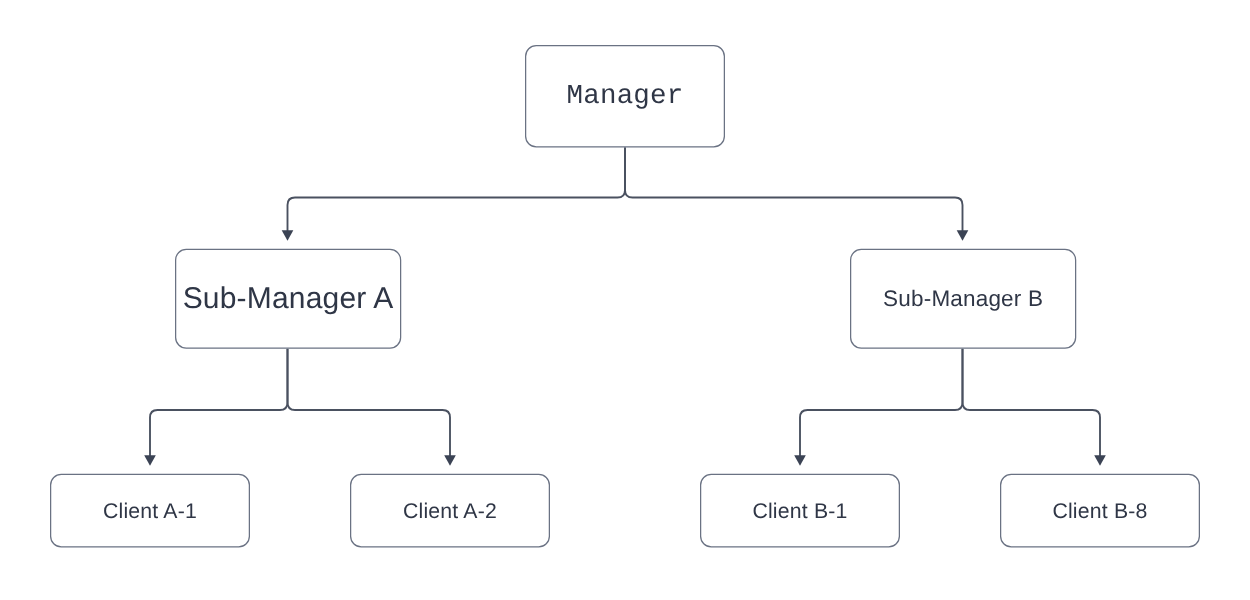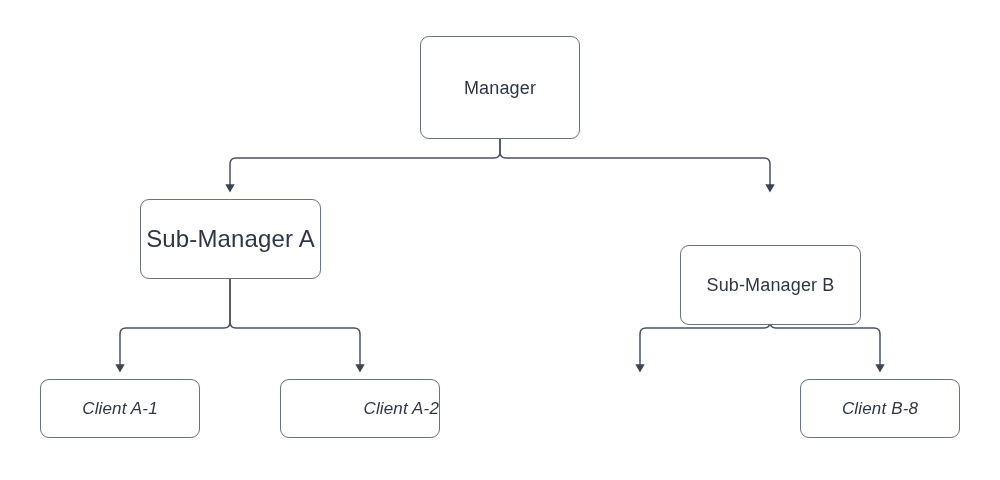--- a/index.html
+++ b/index.html
@@ -40,47 +40,46 @@
     white-space: nowrap;
   }
   .node-label {
     color: #2f3646;
     line-height: 1;
   }
   .node.level-root {
     left: 420px;
     top: 36px;
     width: 160px;
-    height: 103px;
-    font-size: 18px;
+    height: 82px;
+    font-size: 22px;
+    font-family: Liberation Mono, monospace;
   }
   .node.level-mid-a {
     left: 140px;
     top: 199px;
     width: 181px;
     height: 80px;
     font-size: 24px;
   }
   .node.level-mid-b {
     left: 680px;
     top: 199px;
     width: 181px;
     height: 80px;
     font-size: 18px;
-    margin-top: 46px;
   }
   .node.level-leaf {
     top: 379px;
     width: 160px;
     height: 59px;
     font-size: 17px;
-    font-style: italic;
   }
   .node.leaf-a1 { left: 40px; }
-  .node.leaf-a2 { left: 280px; justify-content: flex-end; }
+  .node.leaf-a2 { left: 280px; }
   .node.leaf-b1 { left: 560px; }
   .node.leaf-b2 { left: 800px; }
 </style>
 </head>
 <body>
 
 <div id="diagram-canvas">
 
   <svg id="connector-layer" viewBox="0 0 1000 480" width="1000" height="480" xmlns="http://www.w3.org/2000/svg">
     <defs>
@@ -115,18 +114,21 @@
   </div>
 
   <div class="node level-leaf leaf-a1">
     <span class="node-label">Client A-1</span>
   </div>
 
   <div class="node level-leaf leaf-a2">
     <span class="node-label">Client A-2</span>
   </div>
 
+  <div class="node level-leaf leaf-b1">
+    <span class="node-label">Client B-1</span>
+  </div>
 
   <div class="node level-leaf leaf-b2">
     <span class="node-label">Client B-8</span>
   </div>
 
 </div>
 
 </body></html>

